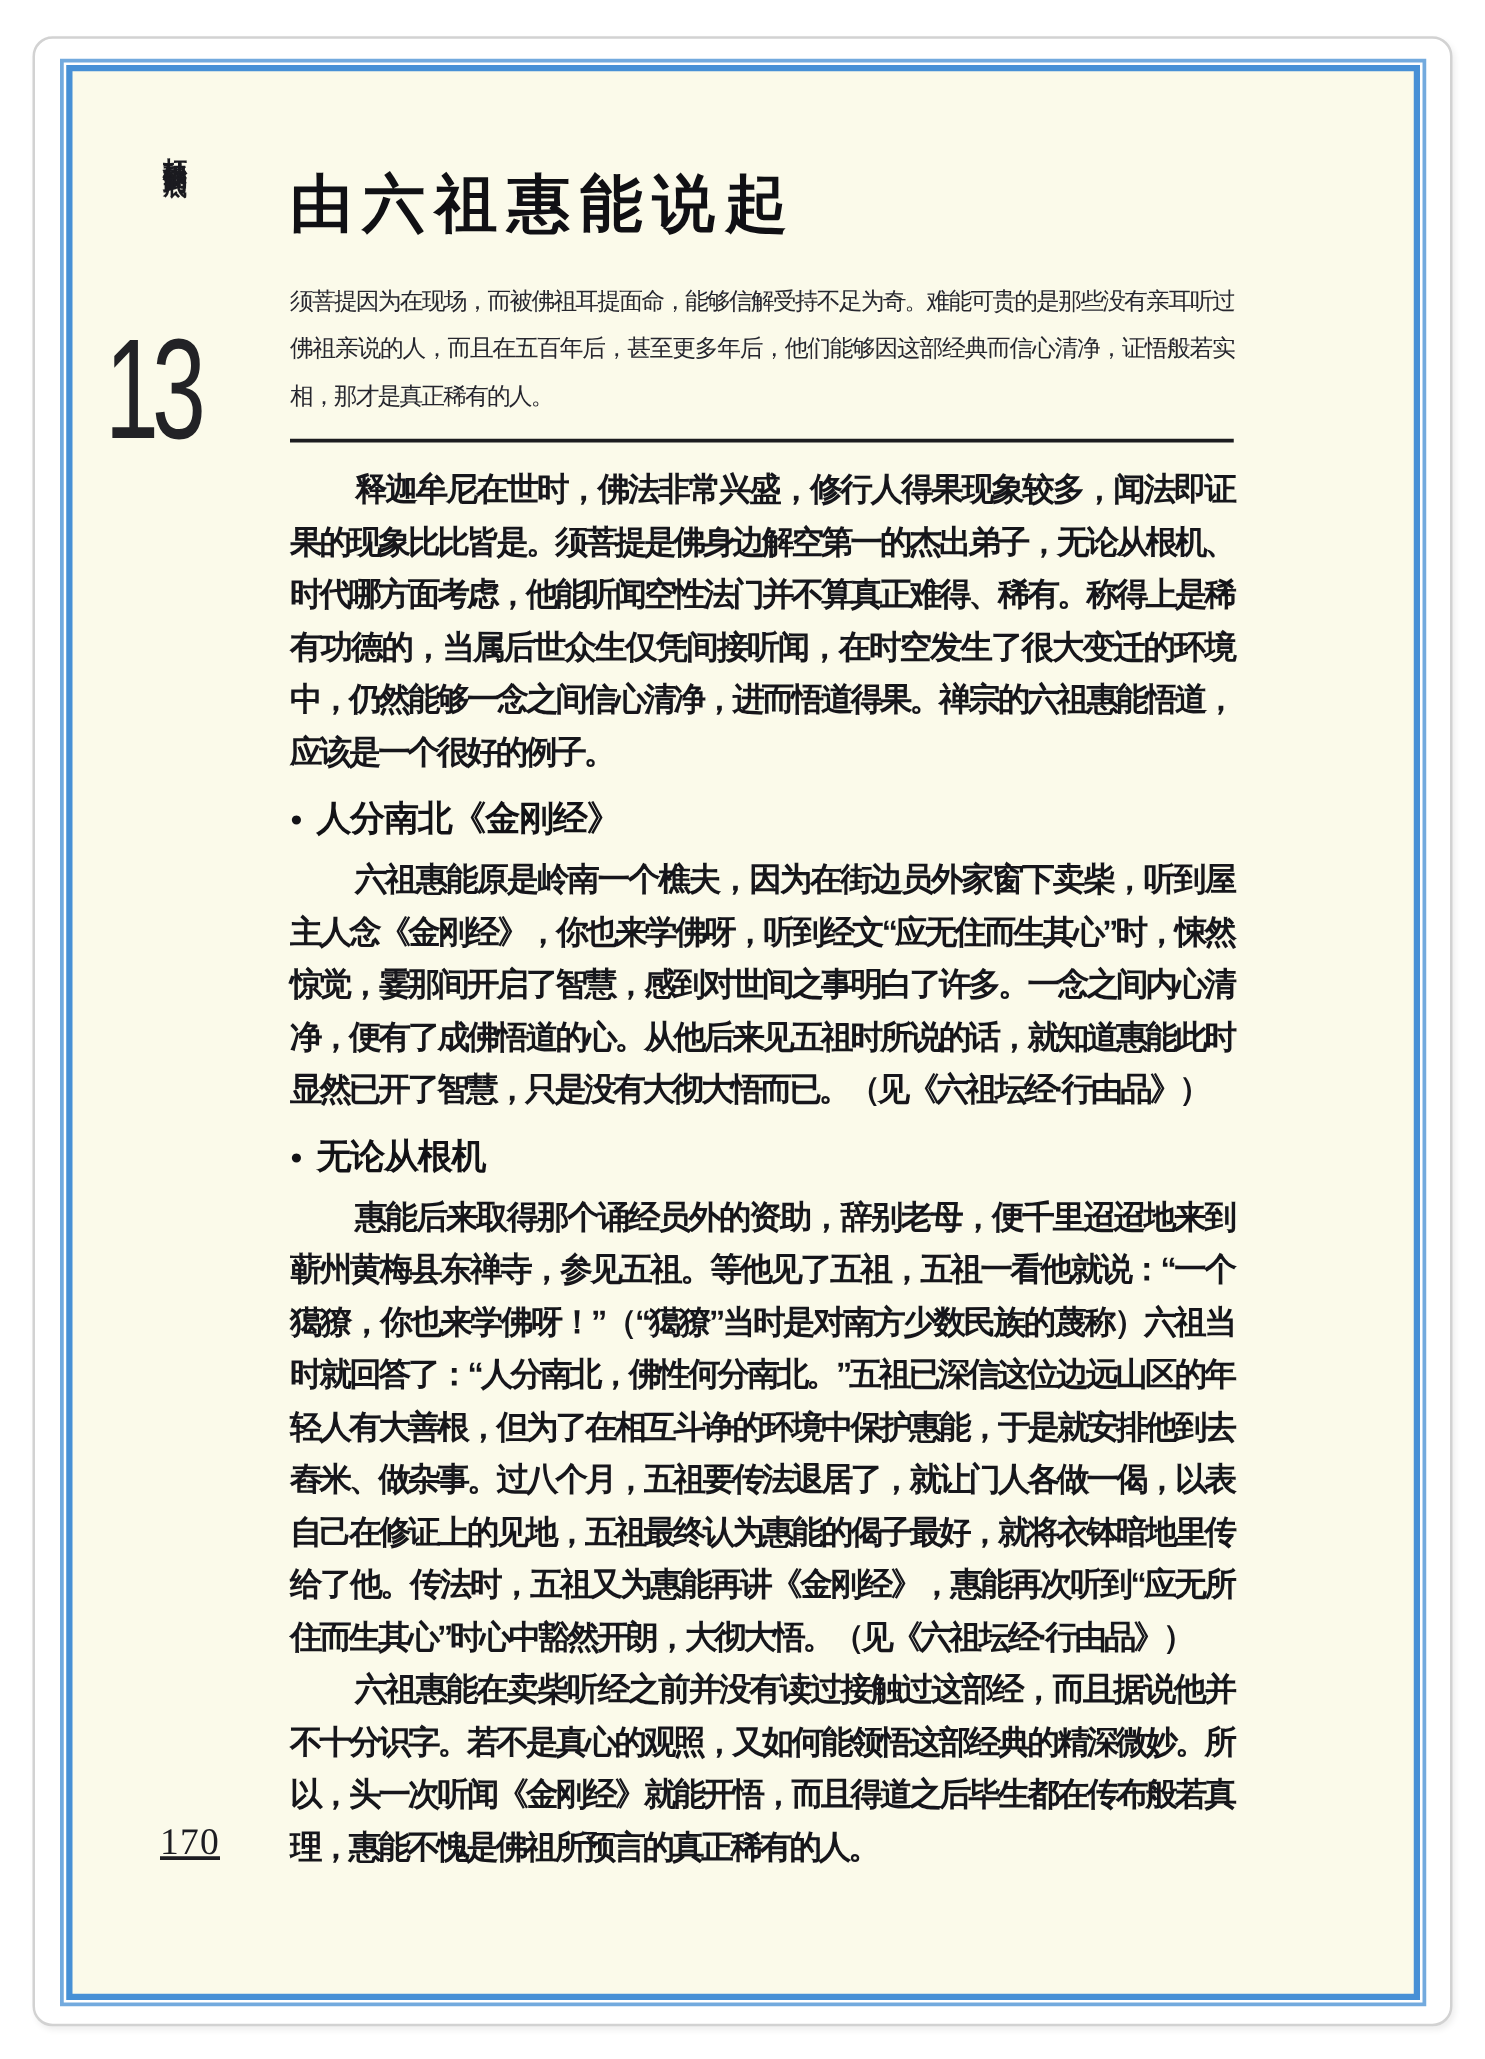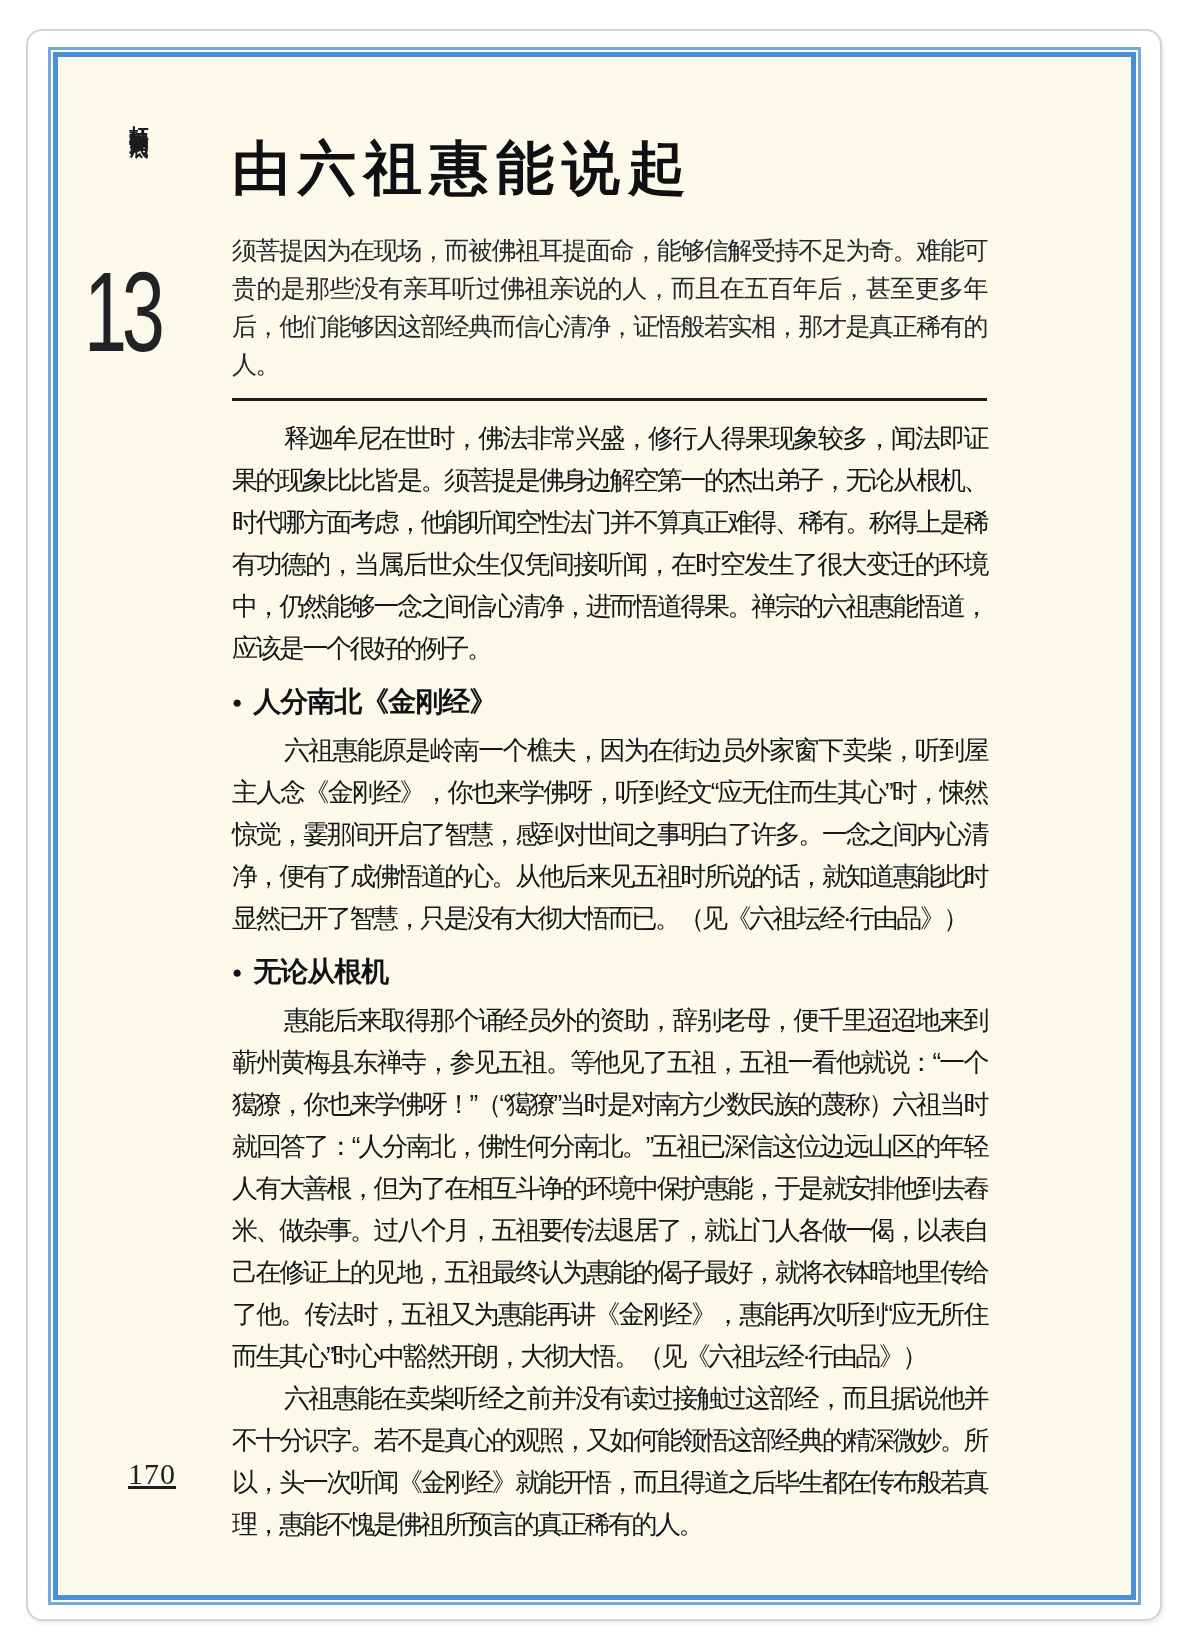--- a/index.html
+++ b/index.html
@@ -31,35 +31,35 @@
     font-size:114px;line-height:1;font-weight:400;letter-spacing:-8px;
     color:#222226;transform:scaleX(0.68);transform-origin:left top;
   }
   .column{
     position:absolute;left:174px;top:70px;width:755px;color:#17171c;
   }
   .kicker{
     font-size:34px;font-weight:800;letter-spacing:2px;color:#141418;
   }
   .title{
-    margin:8px 0 0 0;font-size:58px;font-weight:900;letter-spacing:8px;
+    margin:8px 0 0 0;font-size:50px;font-weight:900;letter-spacing:8px;
     color:#101014;line-height:1.15;
   }
   .intro{
     margin:30px 0 0 0;font-family:"Liberation Serif", serif;
-    font-size:25px;line-height:38px;letter-spacing:-1.5px;
+    font-size:19px;line-height:38px;letter-spacing:-1.5px;
     color:#26262e;text-align:justify;
   }
   .divider{
     margin-top:14px;height:3px;background:#1c1c20;width:100%;
   }
   .body-text{margin-top:16px;}
   .para{
     margin:0;font-size:26px;line-height:42px;letter-spacing:-2.5px;
-    font-weight:400;color:#16161b;text-indent:2em;text-align:justify;
+    font-weight:700;color:#16161b;text-indent:2em;text-align:justify;
   }
   .sec{
     margin:14px 0 8px 0;font-size:28px;font-weight:800;color:#121216;
     letter-spacing:-1px;display:flex;align-items:center;
   }
   .bullet{
     font-size:17px;margin-right:12px;position:relative;top:1px;color:#121216;
   }
   .pageno{
     position:absolute;left:70px;top:1400px;

